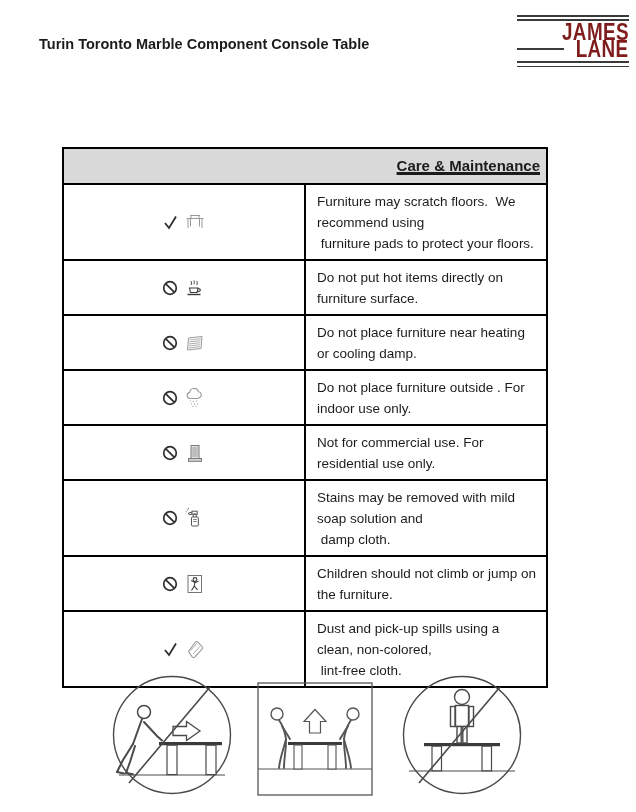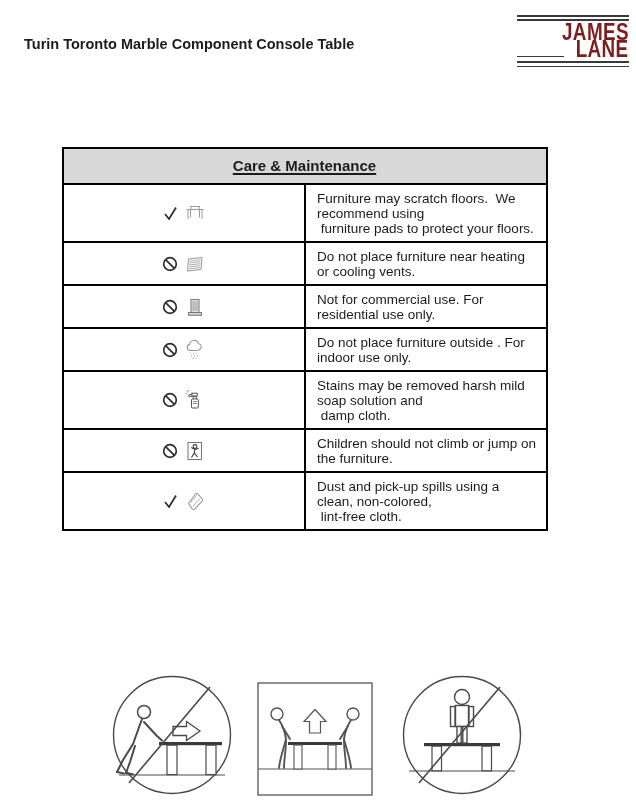--- a/index.html
+++ b/index.html
@@ -8,51 +8,52 @@
     --text:#1c1c1c;
     --line-art:#4a4a4a;
   }
   html,body{margin:0;padding:0;}
   body{
     width:636px;height:812px;position:relative;background:#ffffff;
     font-family:"Liberation Sans", sans-serif;color:var(--text);
     overflow:hidden;
   }
   
-  .doc-header{position:absolute;left:24px;top:34px;font-weight:bold;font-size:14.5px;line-height:20px;}
+  .doc-header{position:absolute;left:39px;top:34px;font-weight:bold;font-size:14.5px;line-height:20px;}
   
   .logo{position:absolute;left:517px;top:15px;width:112px;color:#7f1d1d;}
   .logo .rule{height:2px;background:#3a3a3a;}
   .logo .rule.thin{height:1.5px;}
   .logo .rule + .rule{margin-top:2.5px;}
   .logo .rules{margin-bottom:2px;}
   .logo .rules-bottom{margin-top:3px;}
   .logo .word{display:flex;align-items:flex-end;justify-content:flex-end;
     font-weight:bold;font-size:23px;line-height:18px;letter-spacing:.5px;
     transform:scaleX(.82);transform-origin:right;}
   .logo .word.lane{margin-top:-1px;}
-  .logo .lane-row{display:flex;align-items:flex-end;}
+  .logo .lane-row{display:flex;align-items:center;}
   .logo .lane-line{flex:1;height:1.5px;background:#3a3a3a;margin-bottom:1px;}
   
   table.care{
     position:absolute;left:62px;top:147px;width:486px;
     border-collapse:collapse;table-layout:fixed;
   }
   table.care th, table.care td{border:2px solid var(--table-border);}
   th.care-header{
-    background:var(--header-bg);text-align:center;font-size:15px;
+    background:var(--header-bg);text-align:right;font-size:15px;
     padding:8px 6px 9px 5px;
+    text-decoration:underline;
   }
   th.care-header span{text-decoration:underline;text-decoration-thickness:1.5px;text-underline-offset:2px;}
   td.sym-cell{width:66px;text-align:center;vertical-align:middle;padding:4px 2px;}
   td.sym-cell .sym-wrap{display:flex;align-items:center;justify-content:center;gap:6px;}
   td.sym-cell .mark{display:inline-flex;}
   td.sym-cell .obj{display:inline-flex;}
   td.text-cell{
-    font-size:13.5px;line-height:15px;padding:5.5px 8px 5.5px 11px;
+    font-size:13.5px;line-height:21px;padding:5.5px 8px 5.5px 11px;
     vertical-align:middle;white-space:pre-wrap;
   }
   
   .pictos{position:absolute;left:0;top:670px;width:636px;height:130px;}
   .picto{position:absolute;}
   .picto.left{left:110px;top:2px;}
   .picto.mid{left:257px;top:12px;}
   .picto.right{left:400px;top:2px;}
 </style>
 </head>
@@ -110,48 +111,49 @@
       <tr>
         <td class="sym-cell">
           <span class="sym-wrap">
             <span class="mark">
               <svg width="16" height="16" viewBox="0 0 16 16">
                 <circle cx="8" cy="8" r="6.3" fill="none" stroke="#2f2f2f" stroke-width="1.7"></circle>
                 <line x1="3.6" y1="3.6" x2="12.4" y2="12.4" stroke="#2f2f2f" stroke-width="1.7"></line>
               </svg>
             </span>
             <span class="obj">
+              <svg width="22" height="22" viewBox="0 0 22 22" fill="none" stroke="#3a3a3a" stroke-width="1.1">
+                <path d="M5.5 11 H14 L13 15.5 H6.5 Z"></path>
+                <path d="M14 11.5 C17.2 11.5 17.2 14.6 13.5 14.6"></path>
+                <path d="M3.5 17.5 H16.5" stroke-width="1.4"></path>
+                <path d="M7 4 q1.2 2 0 4 M9.9 3.4 q1.2 2 0 4 M12.8 4 q1.2 2 0 4" stroke-width="0.9"></path>
+              </svg>
+            </span>
+          </span>
+        </td>
+        <td class="text-cell">Do not put hot items directly on furniture surface.</td>
+      </tr>
+      <tr>
+        <td class="sym-cell">
+          <span class="sym-wrap">
+            <span class="mark">
+              <svg width="16" height="16" viewBox="0 0 16 16">
+                <circle cx="8" cy="8" r="6.3" fill="none" stroke="#2f2f2f" stroke-width="1.7"></circle>
+                <line x1="3.6" y1="3.6" x2="12.4" y2="12.4" stroke="#2f2f2f" stroke-width="1.7"></line>
+              </svg>
+            </span>
+            <span class="obj">
               <svg width="22" height="22" viewBox="0 0 22 22" fill="none" stroke="#999999" stroke-width="1">
                 <path d="M4.5 6 L18 4.5 L17 16.5 L3.5 18 Z"></path>
                 <path d="M5.5 8 L16.8 6.7 M5.3 10 L16.6 8.7 M5.1 12 L16.4 10.7 M4.9 14 L16.2 12.7 M4.7 16 L16 14.7" stroke-width="0.8"></path>
               </svg>
             </span>
           </span>
         </td>
-        <td class="text-cell">Do not place furniture near heating or cooling vents.</td>
-      </tr>
-      <tr>
-        <td class="sym-cell">
-          <span class="sym-wrap">
-            <span class="mark">
-              <svg width="16" height="16" viewBox="0 0 16 16">
-                <circle cx="8" cy="8" r="6.3" fill="none" stroke="#2f2f2f" stroke-width="1.7"></circle>
-                <line x1="3.6" y1="3.6" x2="12.4" y2="12.4" stroke="#2f2f2f" stroke-width="1.7"></line>
-              </svg>
-            </span>
-            <span class="obj">
-              <svg width="22" height="22" viewBox="0 0 22 22">
-                <rect x="7" y="3.5" width="8" height="13" fill="#e3e3e3" stroke="#777777"></rect>
-                <path d="M8.2 6 H13.8 M8.2 8 H13.8 M8.2 10 H13.8 M8.2 12 H13.8 M8.2 14 H13.8" stroke="#777777" stroke-width="0.7"></path>
-                <rect x="4.5" y="16.5" width="13" height="2.8" fill="#d5d5d5" stroke="#777777"></rect>
-              </svg>
-            </span>
-          </span>
-        </td>
-        <td class="text-cell">Not for commercial use. For residential use only.</td>
+        <td class="text-cell">Do not place furniture near heating or cooling damp.</td>
       </tr>
       <tr>
         <td class="sym-cell">
           <span class="sym-wrap">
             <span class="mark">
               <svg width="16" height="16" viewBox="0 0 16 16">
                 <circle cx="8" cy="8" r="6.3" fill="none" stroke="#2f2f2f" stroke-width="1.7"></circle>
                 <line x1="3.6" y1="3.6" x2="12.4" y2="12.4" stroke="#2f2f2f" stroke-width="1.7"></line>
               </svg>
             </span>
@@ -177,36 +179,56 @@
       <tr>
         <td class="sym-cell">
           <span class="sym-wrap">
             <span class="mark">
               <svg width="16" height="16" viewBox="0 0 16 16">
                 <circle cx="8" cy="8" r="6.3" fill="none" stroke="#2f2f2f" stroke-width="1.7"></circle>
                 <line x1="3.6" y1="3.6" x2="12.4" y2="12.4" stroke="#2f2f2f" stroke-width="1.7"></line>
               </svg>
             </span>
             <span class="obj">
+              <svg width="22" height="22" viewBox="0 0 22 22">
+                <rect x="7" y="3.5" width="8" height="13" fill="#e3e3e3" stroke="#777777"></rect>
+                <path d="M8.2 6 H13.8 M8.2 8 H13.8 M8.2 10 H13.8 M8.2 12 H13.8 M8.2 14 H13.8" stroke="#777777" stroke-width="0.7"></path>
+                <rect x="4.5" y="16.5" width="13" height="2.8" fill="#d5d5d5" stroke="#777777"></rect>
+              </svg>
+            </span>
+          </span>
+        </td>
+        <td class="text-cell">Not for commercial use. For residential use only.</td>
+      </tr>
+      <tr>
+        <td class="sym-cell">
+          <span class="sym-wrap">
+            <span class="mark">
+              <svg width="16" height="16" viewBox="0 0 16 16">
+                <circle cx="8" cy="8" r="6.3" fill="none" stroke="#2f2f2f" stroke-width="1.7"></circle>
+                <line x1="3.6" y1="3.6" x2="12.4" y2="12.4" stroke="#2f2f2f" stroke-width="1.7"></line>
+              </svg>
+            </span>
+            <span class="obj">
               <svg width="22" height="22" viewBox="0 0 22 22" fill="none" stroke="#555555" stroke-width="1">
                 <rect x="7.5" y="10" width="6.8" height="9" rx="1"></rect>
                 <path d="M9.2 10 V7.2 H12.2 V10"></path>
                 <rect x="8" y="4.2" width="5.2" height="3"></rect>
                 <path d="M8 5.2 L4.5 6 L5.3 7.8 L8 7.2"></path>
                 <g fill="#555555" stroke="none">
                   <circle cx="3.2" cy="2.8" r="0.55"></circle>
                   <circle cx="2.2" cy="4.8" r="0.55"></circle>
                   <circle cx="4.6" cy="1.6" r="0.55"></circle>
                 </g>
                 <path d="M9 12.5 h3.8 M9 14.5 h3.8" stroke-width="0.7"></path>
               </svg>
             </span>
           </span>
         </td>
-        <td class="text-cell">Stains may be removed harsh mild soap solution and
+        <td class="text-cell">Stains may be removed with mild soap solution and
  damp cloth.</td>
       </tr>
       <tr>
         <td class="sym-cell">
           <span class="sym-wrap">
             <span class="mark">
               <svg width="16" height="16" viewBox="0 0 16 16">
                 <circle cx="8" cy="8" r="6.3" fill="none" stroke="#2f2f2f" stroke-width="1.7"></circle>
                 <line x1="3.6" y1="3.6" x2="12.4" y2="12.4" stroke="#2f2f2f" stroke-width="1.7"></line>
               </svg>

